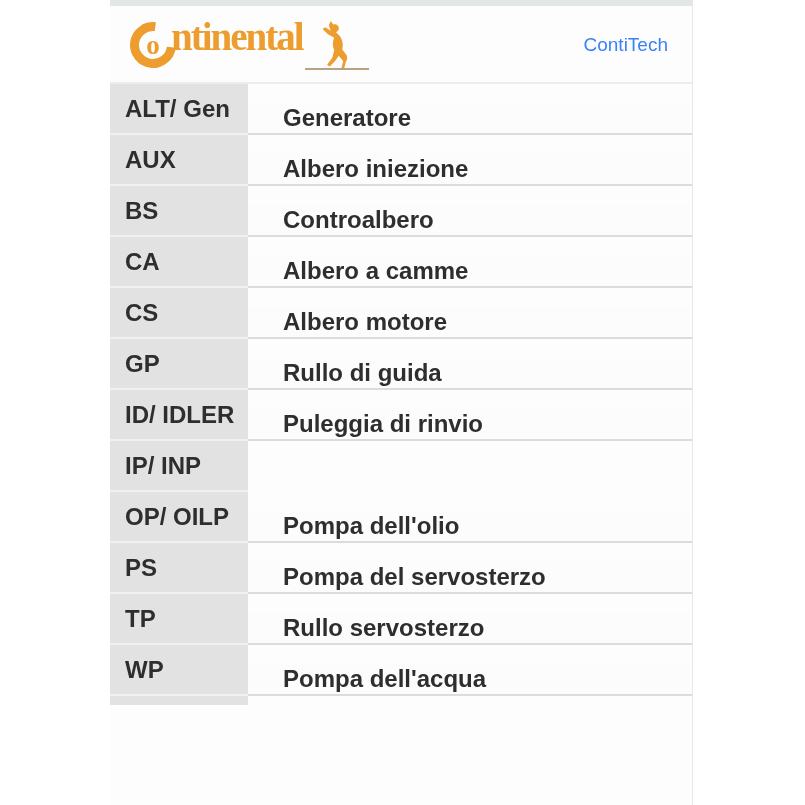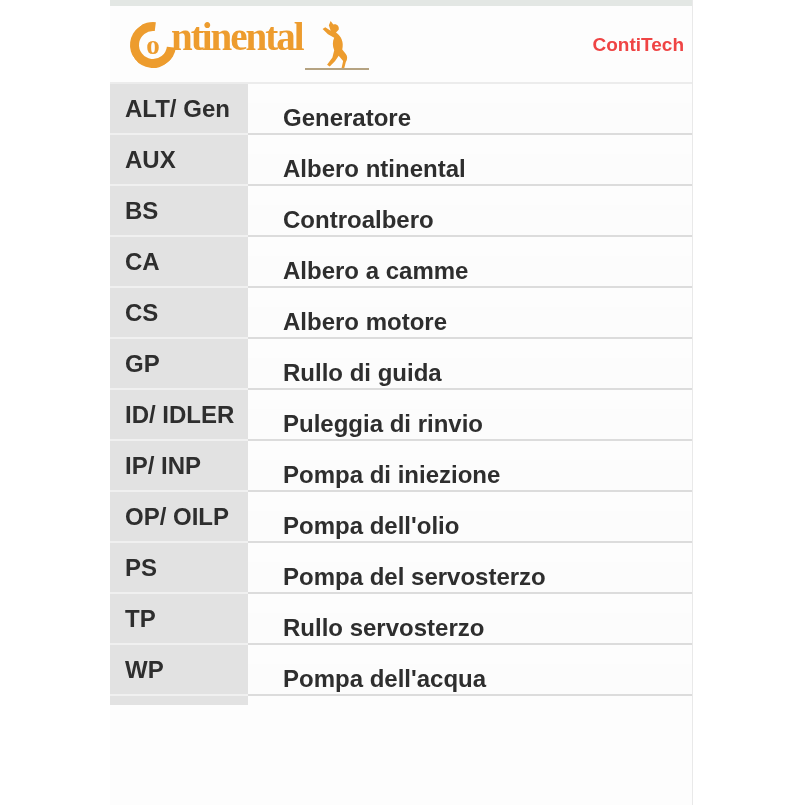--- a/index.html
+++ b/index.html
@@ -93,25 +93,25 @@
   .horse-line {
     position: absolute;
     left: 0;
     bottom: 2px;
     width: 64px;
     height: 2px;
     background: #b5a382;
   }
   .subbrand {
     position: absolute;
-    right: 8px;
+    right: 24px;
     top: 28px;
-    font-weight: bold;
+    font-weight: normal;
     font-size: 19px;
-    color: #ef4444;
+    color: #3b82f6;
   }
   
   .table {
     border-top: 2px solid #ececec;
   }
   .row {
     display: flex;
     height: 51px;
   }
   .cell {
@@ -170,21 +170,21 @@
       <div class="subbrand">ContiTech</div>
     </header>
 
     <div class="table">
       <div class="row">
         <div class="cell code">ALT/ Gen</div>
         <div class="cell desc">Generatore</div>
       </div>
       <div class="row">
         <div class="cell code">AUX</div>
-        <div class="cell desc">Albero ntinental</div>
+        <div class="cell desc">Albero iniezione</div>
       </div>
       <div class="row">
         <div class="cell code">BS</div>
         <div class="cell desc">Controalbero</div>
       </div>
       <div class="row">
         <div class="cell code">CA</div>
         <div class="cell desc">Albero a camme</div>
       </div>
       <div class="row">
@@ -194,21 +194,20 @@
       <div class="row">
         <div class="cell code">GP</div>
         <div class="cell desc">Rullo di guida</div>
       </div>
       <div class="row">
         <div class="cell code">ID/ IDLER</div>
         <div class="cell desc">Puleggia di rinvio</div>
       </div>
       <div class="row">
         <div class="cell code">IP/ INP</div>
-        <div class="cell desc">Pompa di iniezione</div>
       </div>
       <div class="row">
         <div class="cell code">OP/ OILP</div>
         <div class="cell desc">Pompa dell'olio</div>
       </div>
       <div class="row">
         <div class="cell code">PS</div>
         <div class="cell desc">Pompa del servosterzo</div>
       </div>
       <div class="row">

